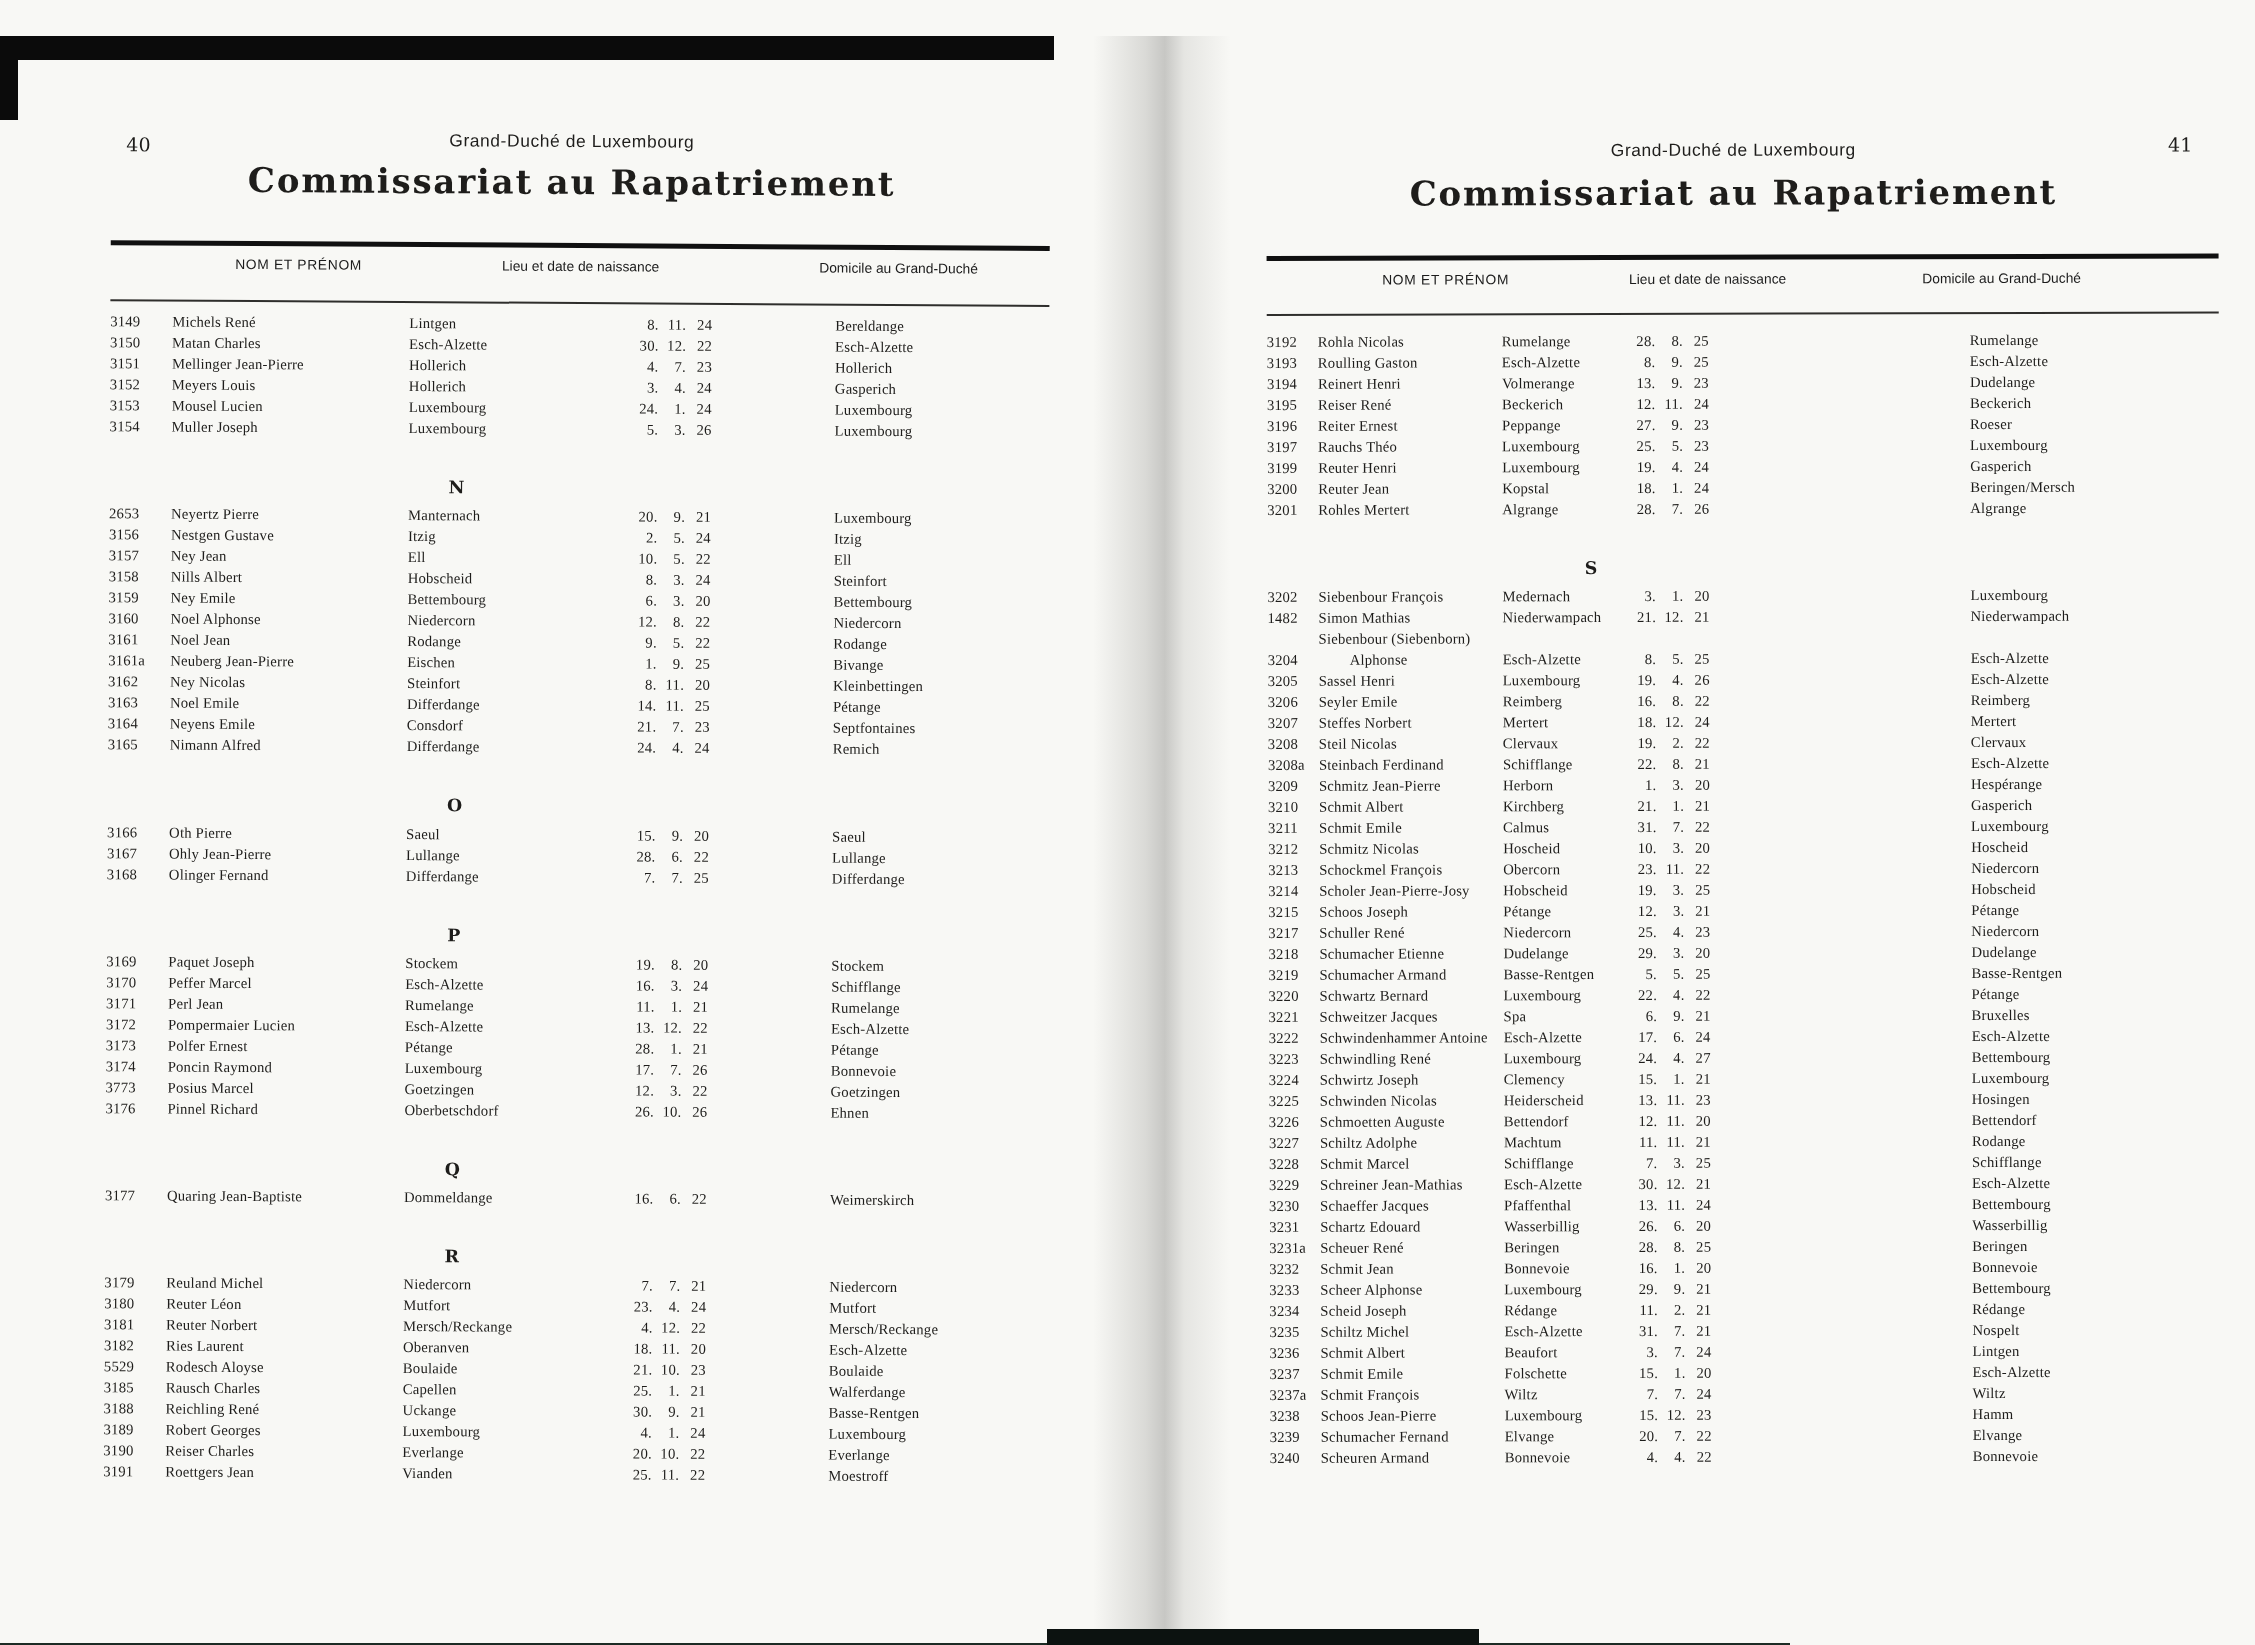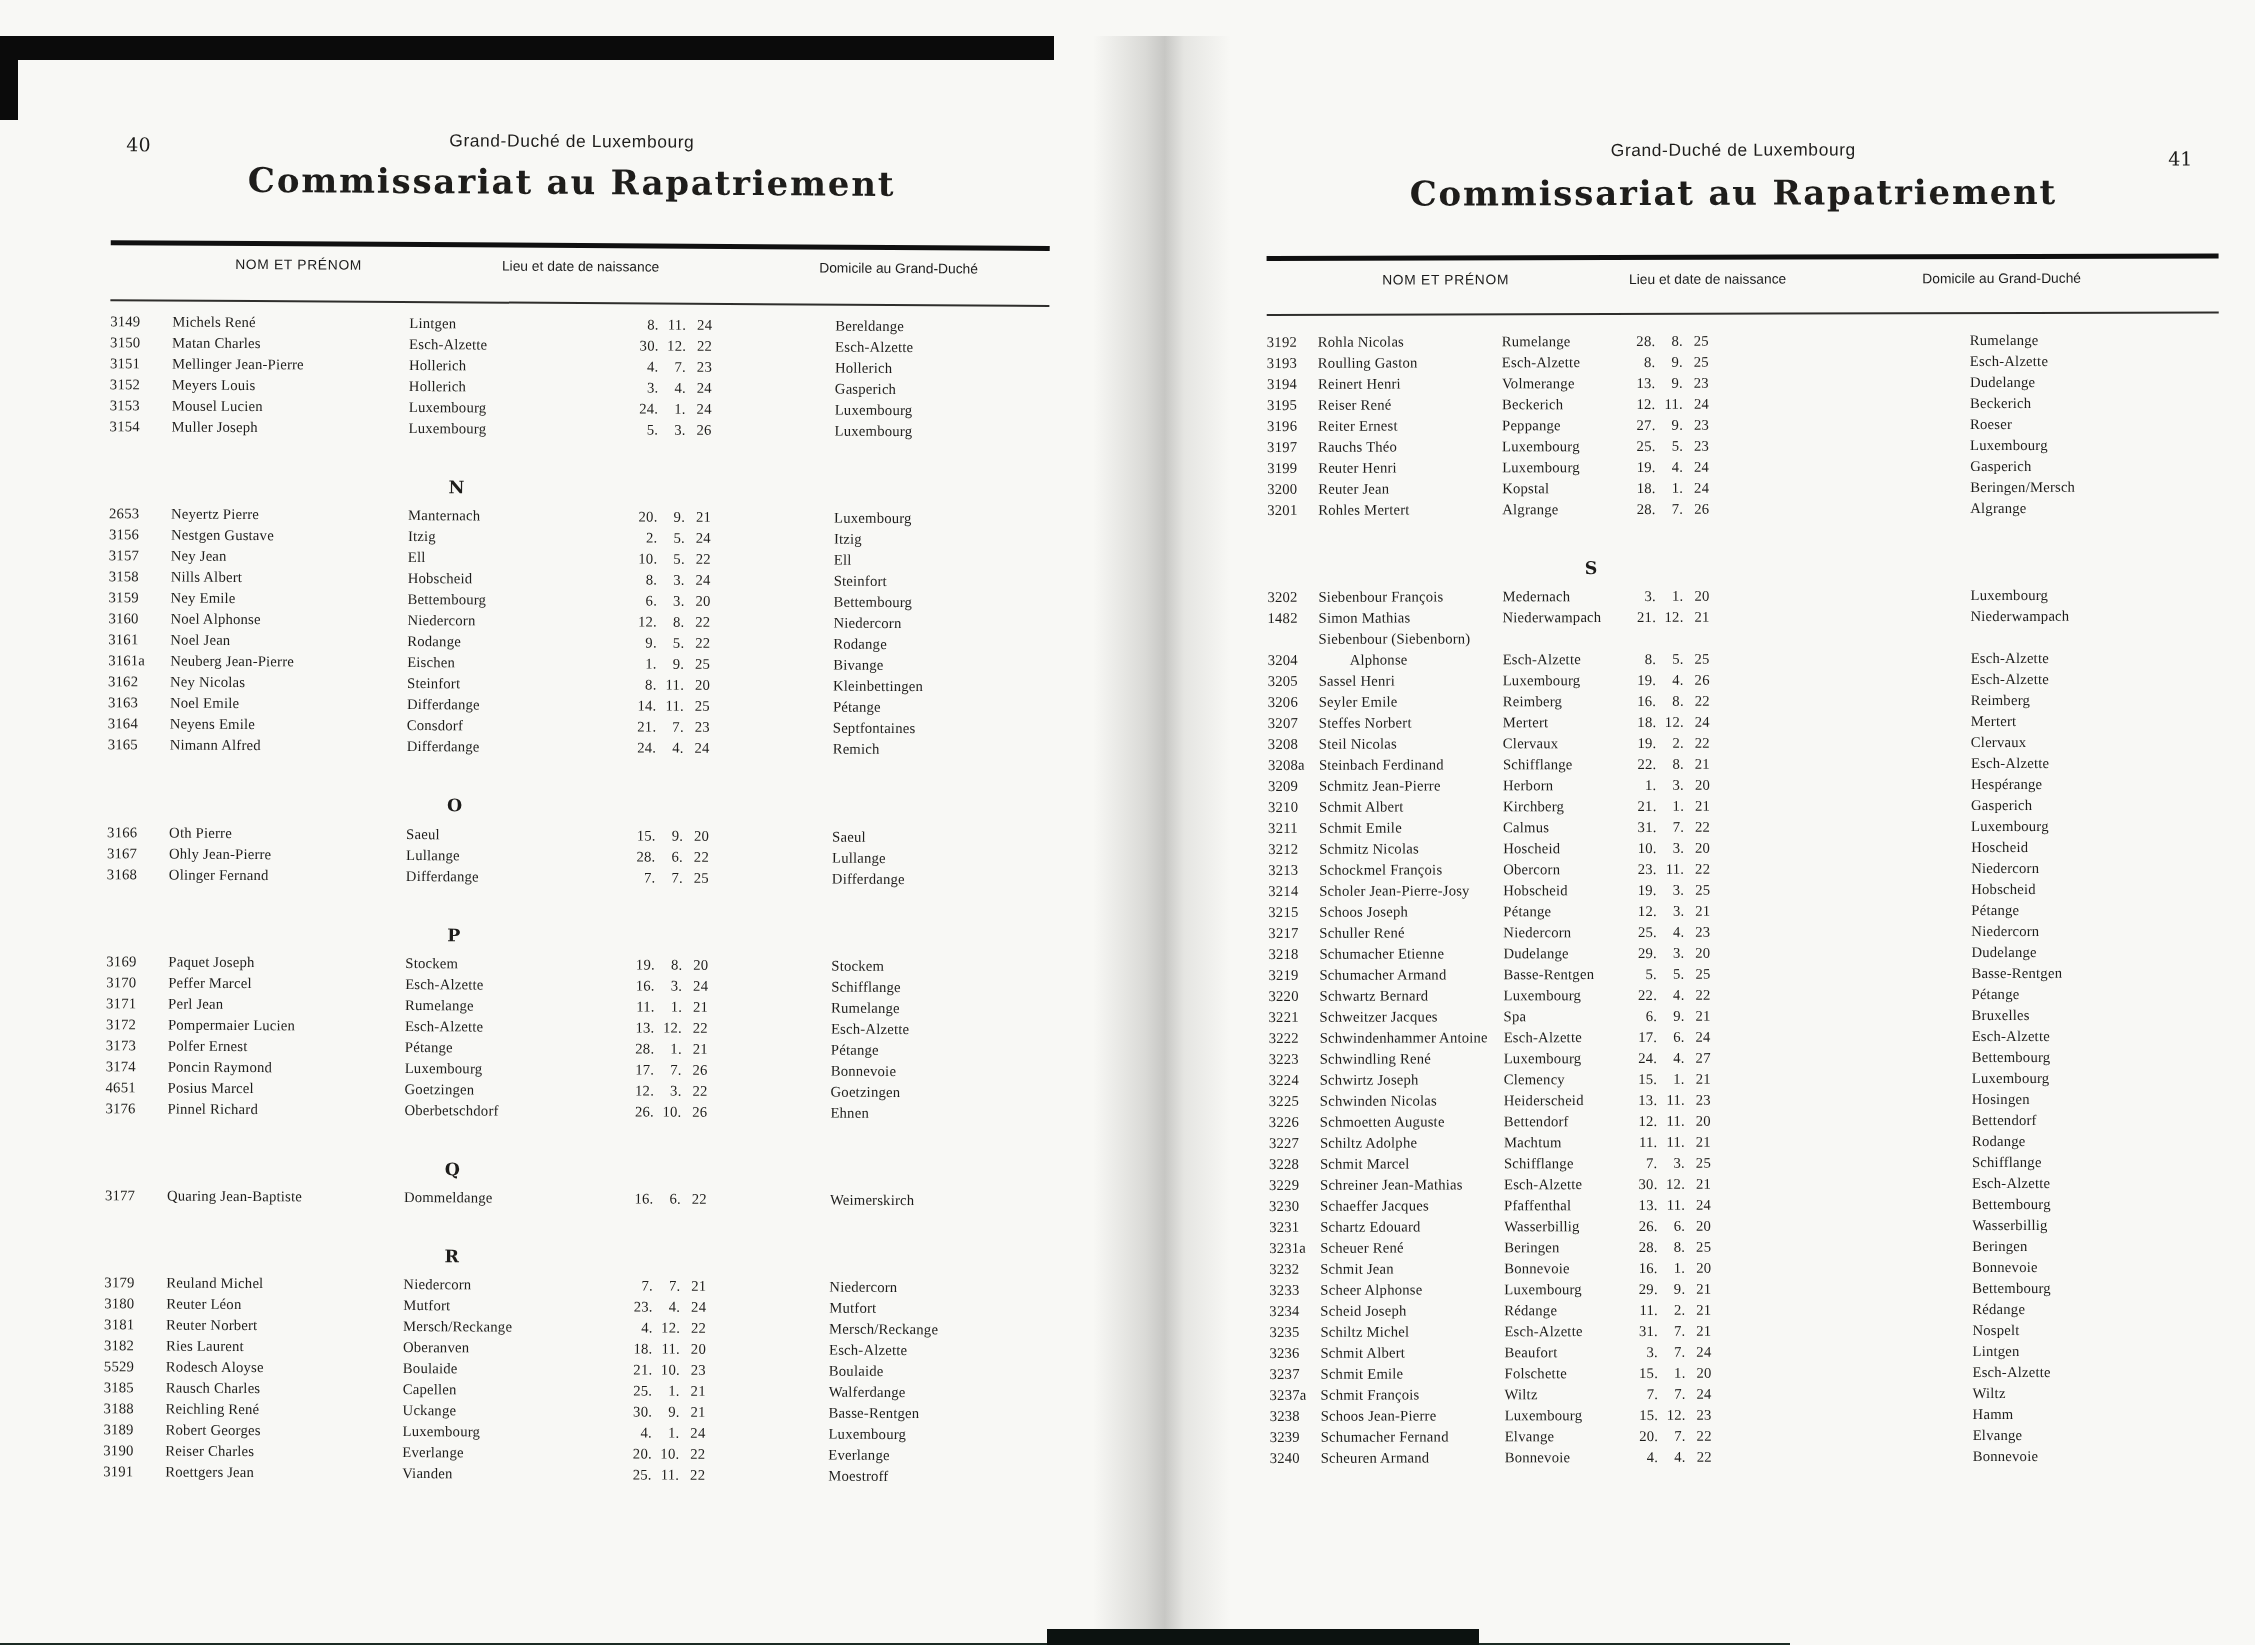--- a/index.html
+++ b/index.html
@@ -14,21 +14,21 @@
   .gutter{position:absolute;left:1093px;top:0;width:138px;height:100%;
     background:linear-gradient(90deg,rgba(60,60,55,0) 0%,rgba(60,60,55,0.16) 38%,rgba(25,25,22,0.22) 52%,rgba(60,60,55,0.10) 66%,rgba(60,60,55,0) 100%);}
 
   
   .page{position:absolute;top:0;height:1561px;color:var(--ink,#1e1d1b);}
   .page-left{left:81px;width:983px;transform:rotate(0.35deg);transform-origin:top left;}
   .page-right{left:1235px;width:996px;transform:rotate(-0.15deg);transform-origin:top left;}
 
   .pn{position:absolute;font-family:"DejaVu Serif",serif;font-size:19px;}
   .page-left .pn{left:46px;top:97px;}
-  .page-right .pn{right:39px;top:114px;}
+  .page-right .pn{right:39px;top:100px;}
 
   .sub{position:absolute;width:100%;text-align:center;font-family:"Liberation Sans",sans-serif;
        font-size:17.4px;letter-spacing:0.6px;}
   .page-left .sub{top:92px;} .page-right .sub{top:105px;}
 
   .title{position:absolute;width:100%;text-align:center;margin:0;
          font-family:"DejaVu Serif",serif;font-weight:bold;font-size:34px;letter-spacing:1.8px;}
   .page-left .title{top:123px;} .page-right .title{top:138px;}
 
   .rt{position:absolute;left:31px;right:13px;height:4.6px;background:var(--rule,#101010);}
@@ -295,21 +295,21 @@
         </div>
         <div class="row">
           <span class="cid">3174</span>
           <span class="cname">Poncin Raymond</span>
           <span class="cbp">Luxembourg</span>
           <span class="cdt"><span class="dd">17.</span><span class="dm">7.</span><span class="dy">26</span></span>
           <span class="cgap"></span>
           <span class="cdom">Bonnevoie</span>
         </div>
         <div class="row">
-          <span class="cid">4651</span>
+          <span class="cid">3773</span>
           <span class="cname">Posius Marcel</span>
           <span class="cbp">Goetzingen</span>
           <span class="cdt"><span class="dd">12.</span><span class="dm">3.</span><span class="dy">22</span></span>
           <span class="cgap"></span>
           <span class="cdom">Goetzingen</span>
         </div>
         <div class="row">
           <span class="cid">3176</span>
           <span class="cname">Pinnel Richard</span>
           <span class="cbp">Oberbetschdorf</span>

